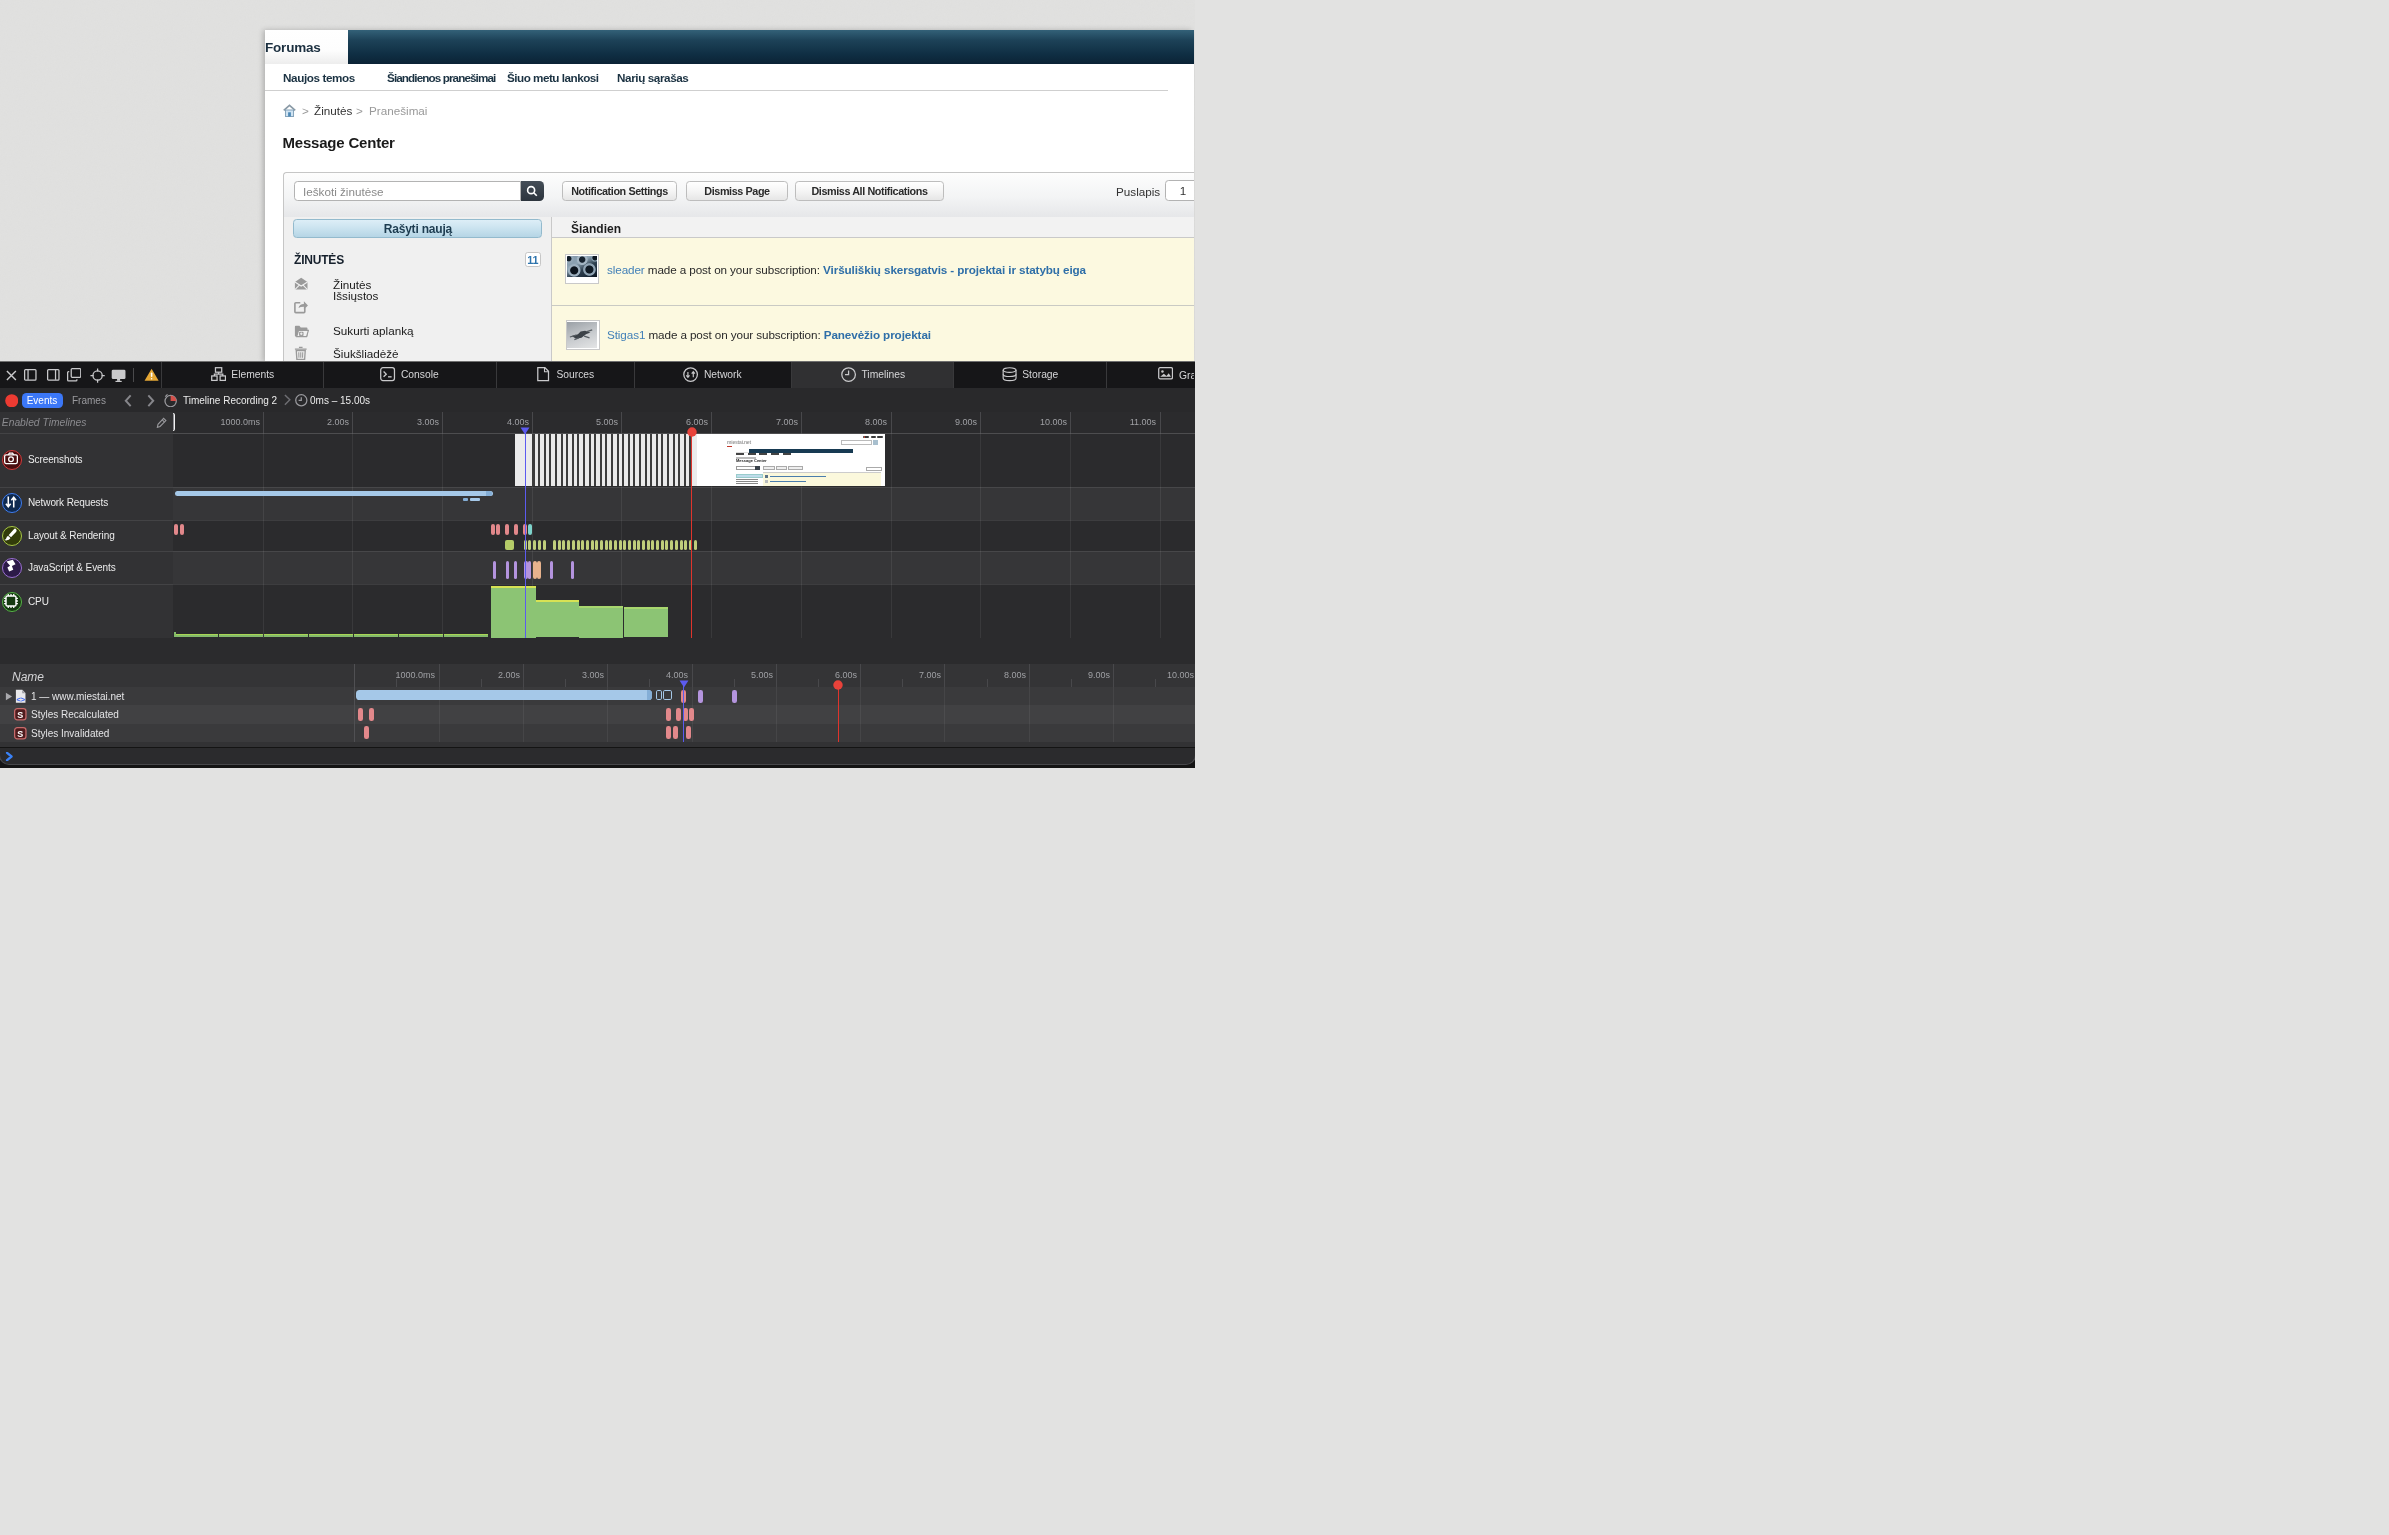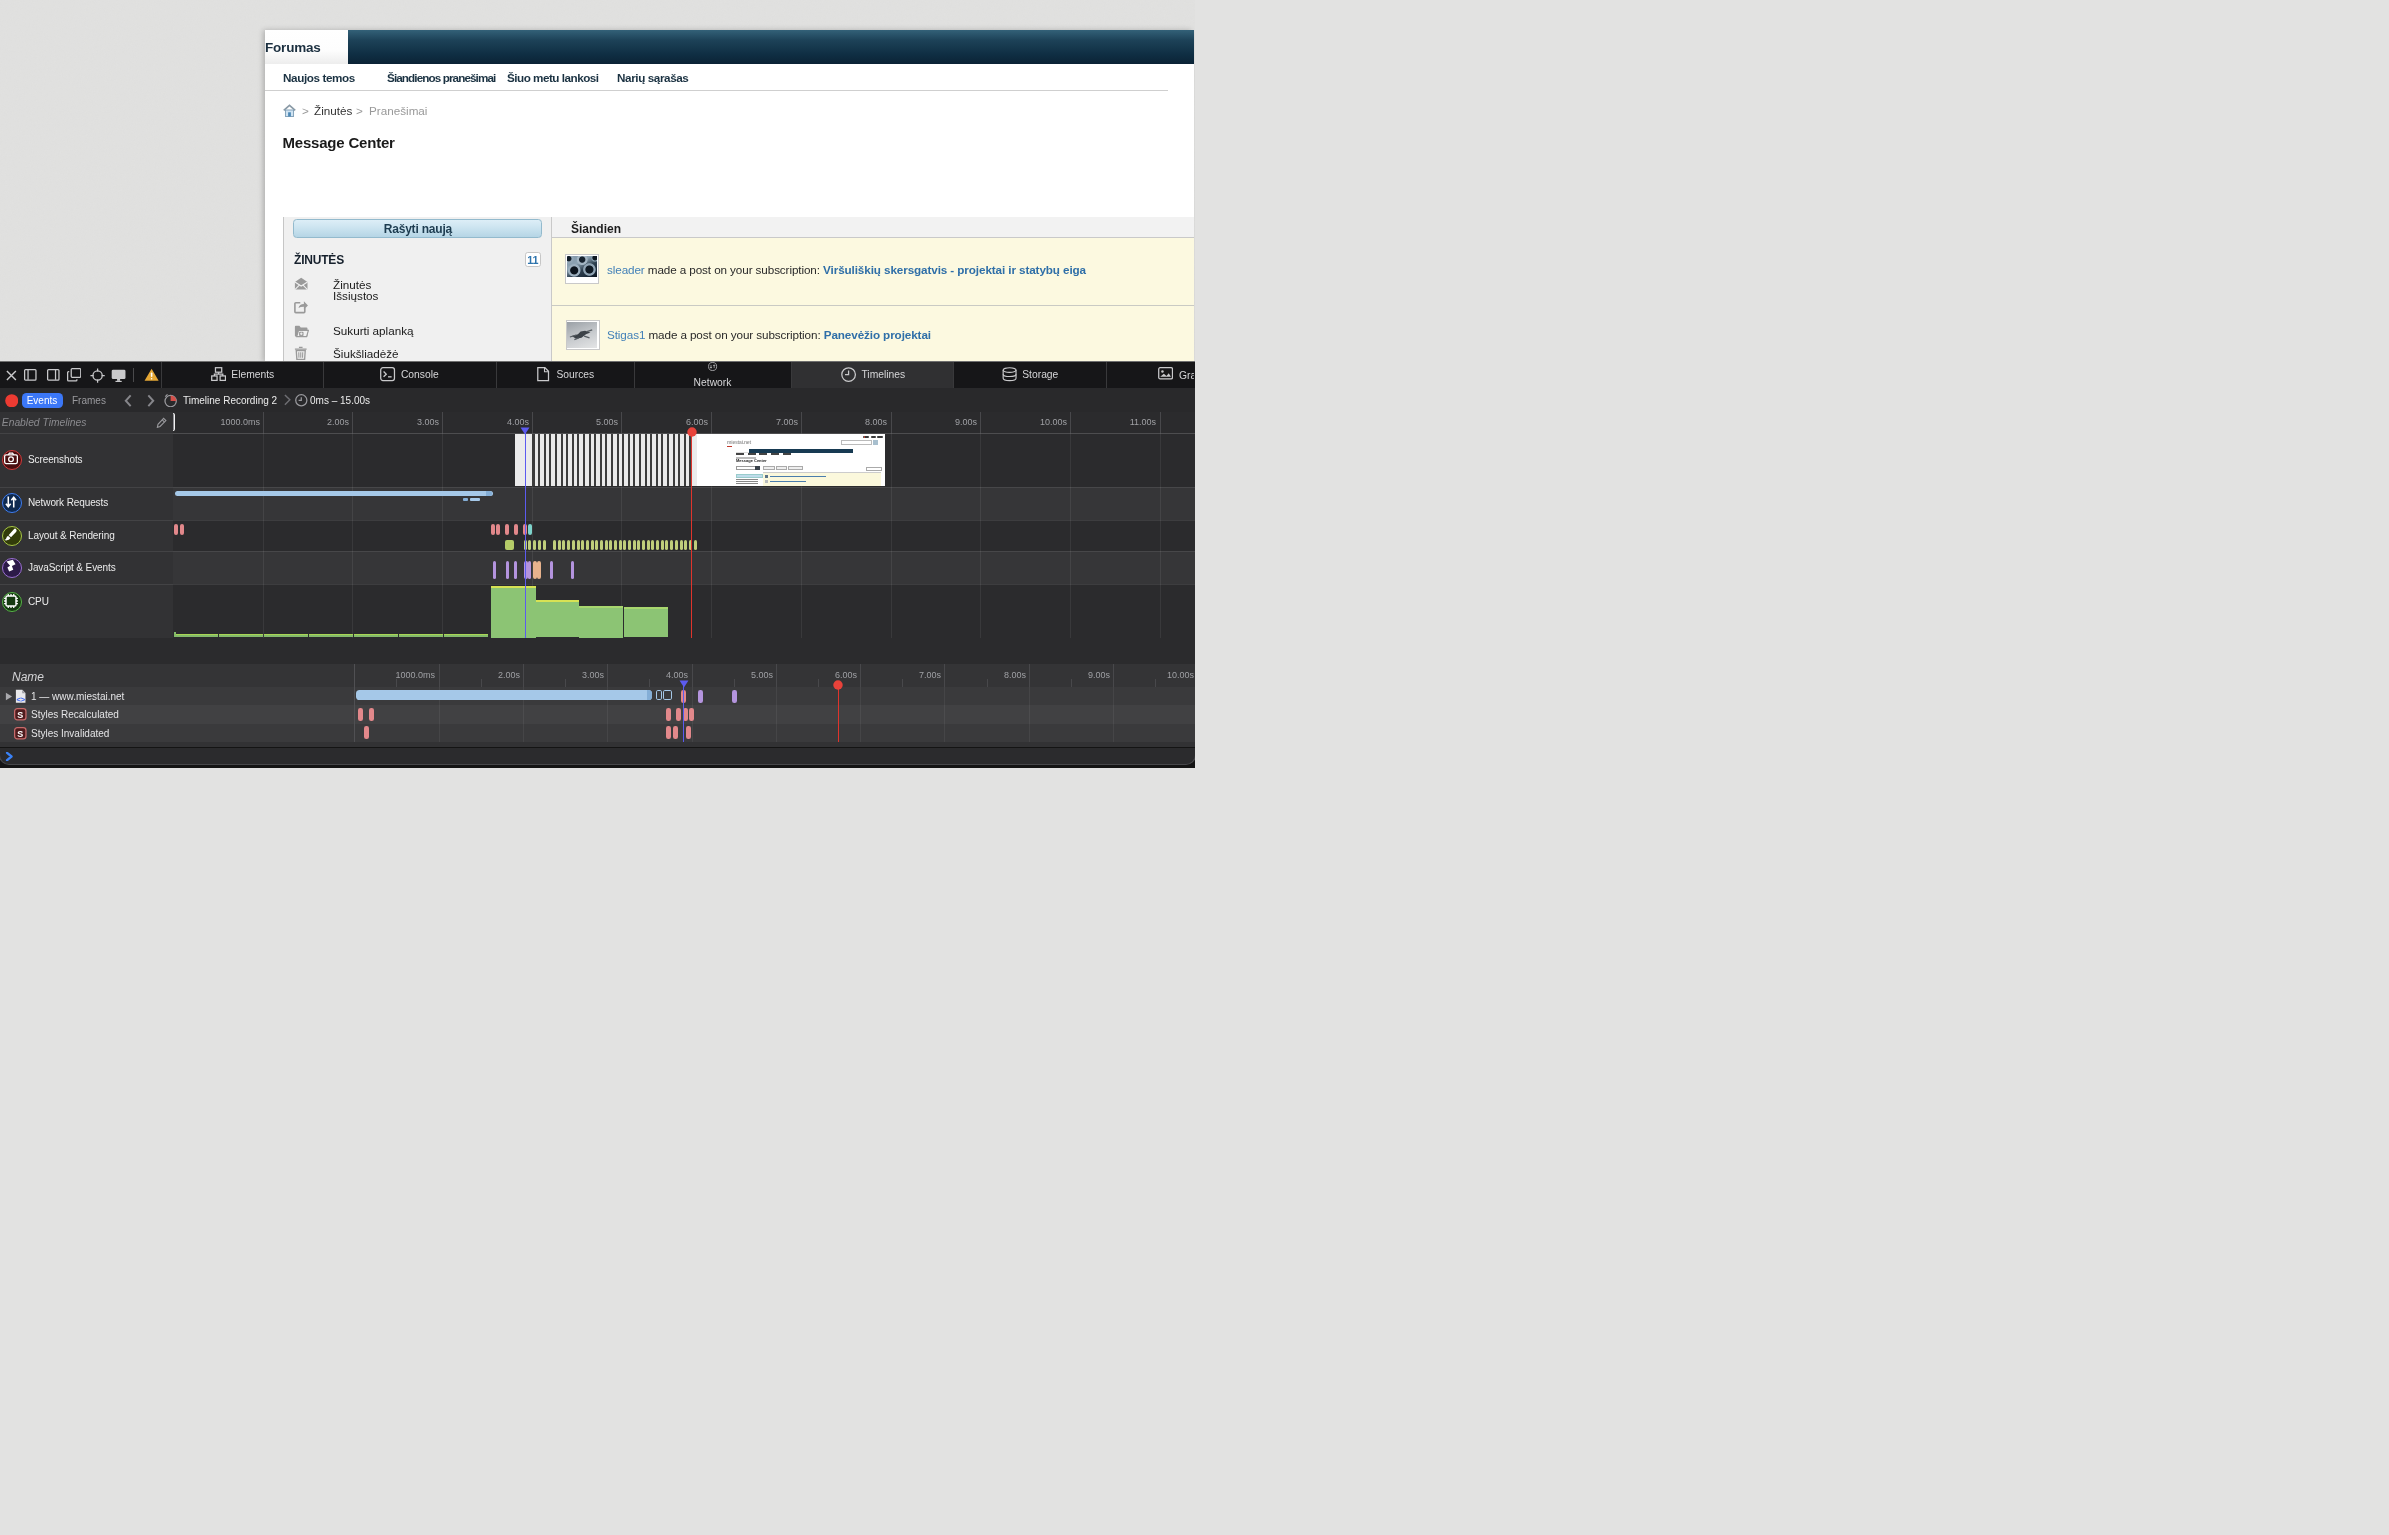--- a/index.html
+++ b/index.html
@@ -77,20 +77,34 @@
         <path d="M1 8 L8.5 1.5 L16 8" fill="none" stroke="#8a9aa6" stroke-width="2.2"></path>
         <rect x="3.2" y="7.5" width="10.6" height="8.5" fill="#cfe3f2" stroke="#7d9db5" stroke-width="1.2"></rect>
         <rect x="6.7" y="10.5" width="3.6" height="5.5" fill="#4d88b5"></rect>
       </svg>
     <span class="t" style="left:37px;color:#999">&gt;</span>
     <span class="t" style="left:49px">Žinutės</span>
     <span class="t" style="left:91px;color:#999">&gt;</span>
     <span class="t" style="left:104px;color:#999">Pranešimai</span>
   </div>
   <div id="h1">Message Center</div>
+  <div id="toolbar">
+    <div id="sinput">Ieškoti žinutėse</div>
+    <div id="sbtn">
+        <svg class="abs" style="left:5.4px;top:3.6px" width="12.6" height="12.6" viewBox="0 0 14 14">
+          <circle cx="5.7" cy="5.7" r="3.9" fill="none" stroke="#fff" stroke-width="1.8"></circle>
+          <line x1="8.6" y1="8.6" x2="12" y2="12" stroke="#fff" stroke-width="1.8"></line>
+        </svg>
+      </div>
+    <div class="gbtn" style="left:278px;width:115px">Notification Settings</div>
+    <div class="gbtn" style="left:402px;width:102px">Dismiss Page</div>
+    <div class="gbtn" style="left:511px;width:149px">Dismiss All Notifications</div>
+    <div id="puslapis">Puslapis</div>
+    <div id="pgbox">1</div>
+  </div>
   <div id="sidebar">
     <div id="rasyti">Rašyti naują</div>
     <div id="zinh">ŽINUTĖS</div>
     <div id="badge">11</div>
     <svg class="sicon" style="top:60px" width="14.4" height="13.5" viewBox="0 0 16 15">
         <path d="M1 5.5 L8 .8 L15 5.5 L15 14 L1 14 Z" fill="#9a9a9a"></path>
         <path d="M1 5.5 L8 10 L15 5.5" fill="none" stroke="#f0f0f0" stroke-width="1.2"></path>
         <path d="M1 14 L6.2 8.8 M15 14 L9.8 8.8" stroke="#f0f0f0" stroke-width="1.2"></path>
       </svg>
     <div class="sitem" style="top:61px">Žinutės</div>
@@ -189,21 +203,21 @@
       </div>
       <div style="position: absolute; left: 496px; top: 0px; width: 0.9px; height: 25.4px; background: rgb(57, 57, 59);"></div>
       <div class="tab" style="left: 496px; width: 138px;">
         <svg width="15.2" height="15.2" viewBox="0 0 17 17">
           <path d="M2 0.8 L10 0.8 L14 4.8 L14 15.2 L2 15.2 Z" fill="none" stroke="#c9c9cb" stroke-width="1.4"></path>
           <path d="M9.5 1 L9.5 5.3 L13.8 5.3" fill="none" stroke="#c9c9cb" stroke-width="1.2"></path>
         </svg>
         <span>Sources</span>
       </div>
       <div style="position: absolute; left: 634px; top: 0px; width: 0.9px; height: 25.4px; background: rgb(57, 57, 59);"></div>
-      <div class="tab" style="left: 634px; width: 157px; flex-direction: column;">
+      <div class="tab" style="left: 634px; width: 157px;">
         <svg width="15.2" height="15.2" viewBox="0 0 17 17">
           <circle cx="8.5" cy="8.5" r="7.6" fill="none" stroke="#c9c9cb" stroke-width="1.4"></circle>
           <path d="M5.5 5.5 L5.5 11.5 M3.7 9.5 L5.5 11.7 L7.3 9.5" fill="none" stroke="#c9c9cb" stroke-width="1.3"></path>
           <path d="M11.5 11.5 L11.5 5.5 M9.7 7.5 L11.5 5.3 L13.3 7.5" fill="none" stroke="#c9c9cb" stroke-width="1.3"></path>
         </svg>
         <span>Network</span>
       </div>
       <div style="position: absolute; left: 792px; top: 0px; width: 162px; height: 25.4px; background: rgb(48, 48, 50);"></div>
       <div style="position: absolute; left: 791px; top: 0px; width: 0.9px; height: 25.4px; background: rgb(57, 57, 59);"></div>
       <div class="tab" style="left: 792px; width: 162px;">

